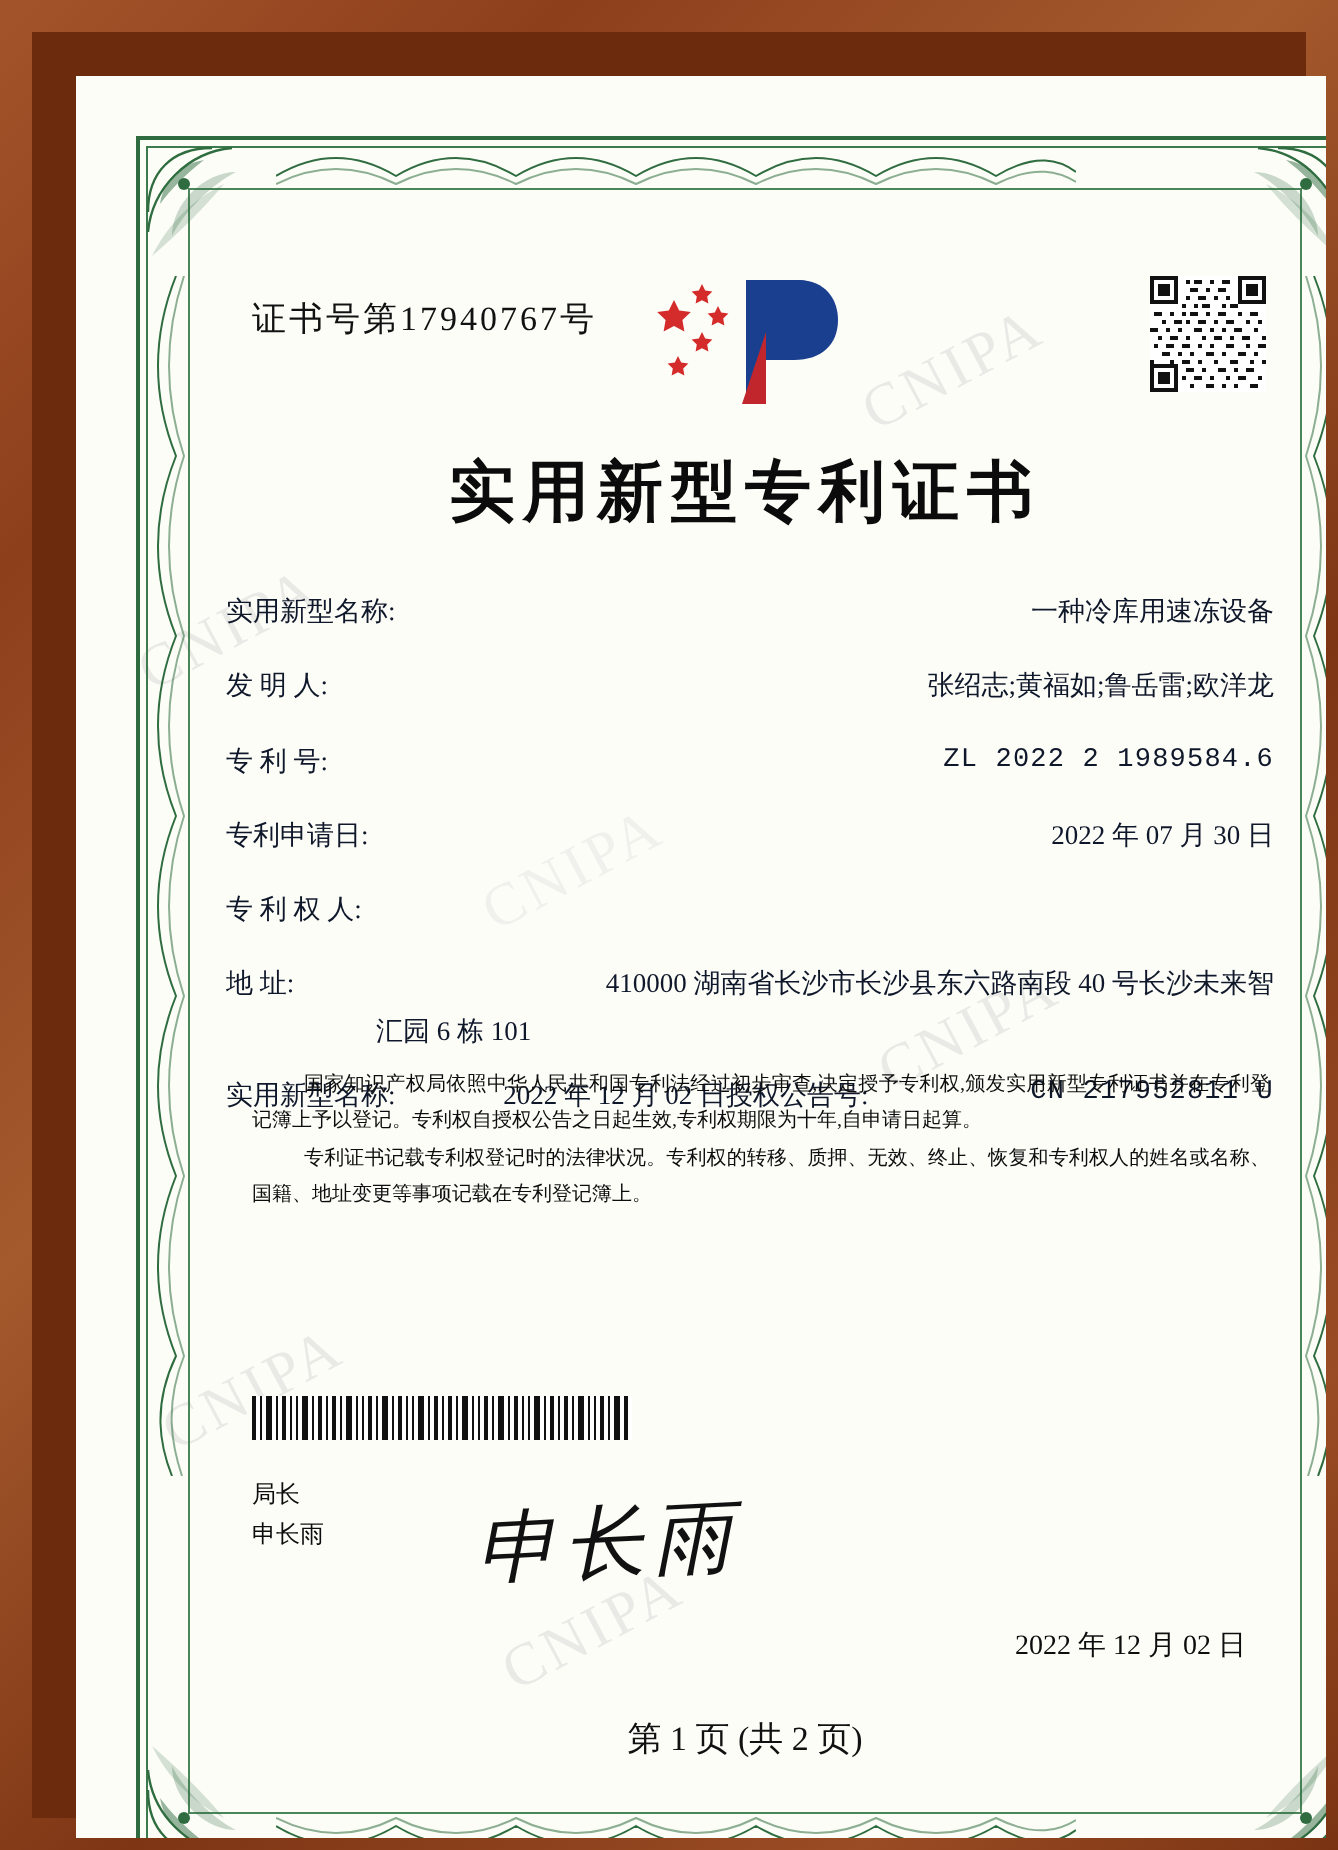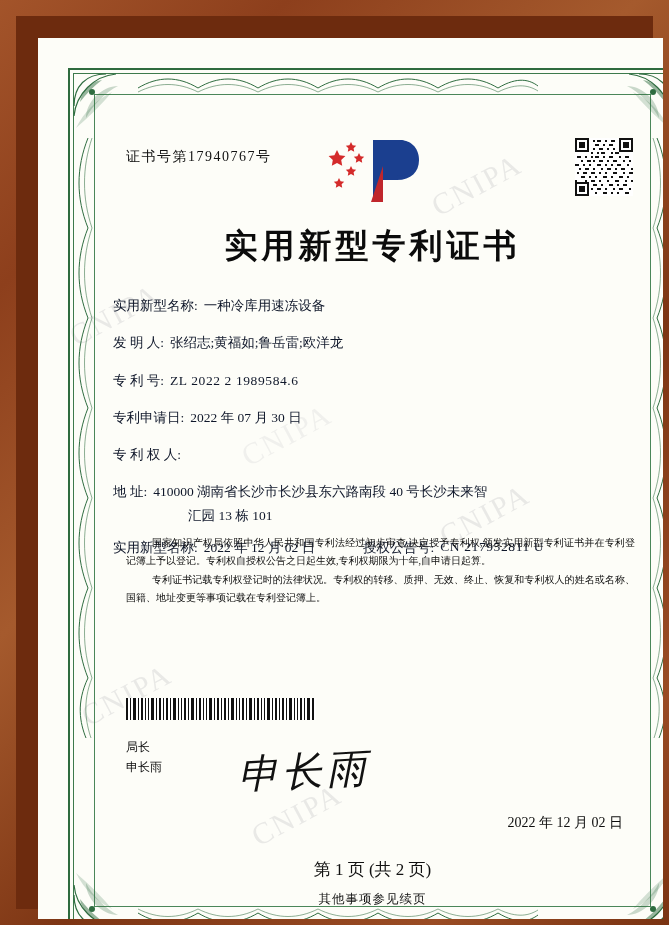--- a/index.html
+++ b/index.html
@@ -109,21 +109,21 @@
     position: absolute;
     left: 60px; top: 58px;
     width: 549px;
     height: 810px;
   }
 
   .cert-no {
     position: absolute;
     left: 28px;
     top: 52px;
-    font-size: 14px;
+    font-size: 17px;
     color: #111;
     letter-spacing: 1.5px;
   }
 
   .qr {
     position: absolute;
     right: 14px;
     top: 42px;
     width: 58px;
     height: 58px;
@@ -164,23 +164,24 @@
     margin-bottom: 17px;
     line-height: 1.5;
   }
   .field-label {
     flex: 0 0 auto;
     white-space: nowrap;
   }
   .field-value {
     flex: 1 1 auto;
     padding-left: 6px;
+    text-align: right;
   }
   .field-value.mono {
-    font-family: Liberation Serif, serif;
+    font-family: Liberation Mono, monospace;
     letter-spacing: 0.6px;
   }
 
   .row-inline {
     display: flex;
     align-items: flex-start;
     margin-bottom: 17px;
   }
   .inline-left { flex: 0 0 250px; display: flex; }
   .inline-right { flex: 1 1 auto; display: flex; }
@@ -478,21 +479,21 @@
           </div>
 
           <div class="field-row">
             <span class="field-label">专 利 权 人:</span>
           </div>
 
           <div class="field-row" style="margin-bottom:4px;">
             <span class="field-label">地 址:</span>
             <span class="field-value">410000 湖南省长沙市长沙县东六路南段 40 号长沙未来智</span>
           </div>
-          <div class="addr-cont">汇园 13 栋 101</div>
+          <div class="addr-cont">汇园 6 栋 101</div>
 
           <div class="row-inline" style="margin-top:14px;">
             <div class="inline-left">
               <span class="field-label">实用新型名称:</span>
               <span class="field-value">2022 年 12 月 02 日</span>
             </div>
             <div class="inline-right">
               <span class="field-label">授权公告号:</span>
               <span class="field-value mono">CN 217952811 U</span>
             </div>
@@ -564,18 +565,17 @@
 
         <div class="signature-block">
           <div>局长</div>
           <div>申长雨</div>
         </div>
         <div class="signature-script">申长雨</div>
 
         <div class="date-right">2022 年 12 月 02 日</div>
 
         <div class="page-no">第 1 页 (共 2 页)</div>
-        <div class="footer-note">其他事项参见续页</div>
       </div>
 
     </div>
   </div>
 </div>
 
 </body></html>

